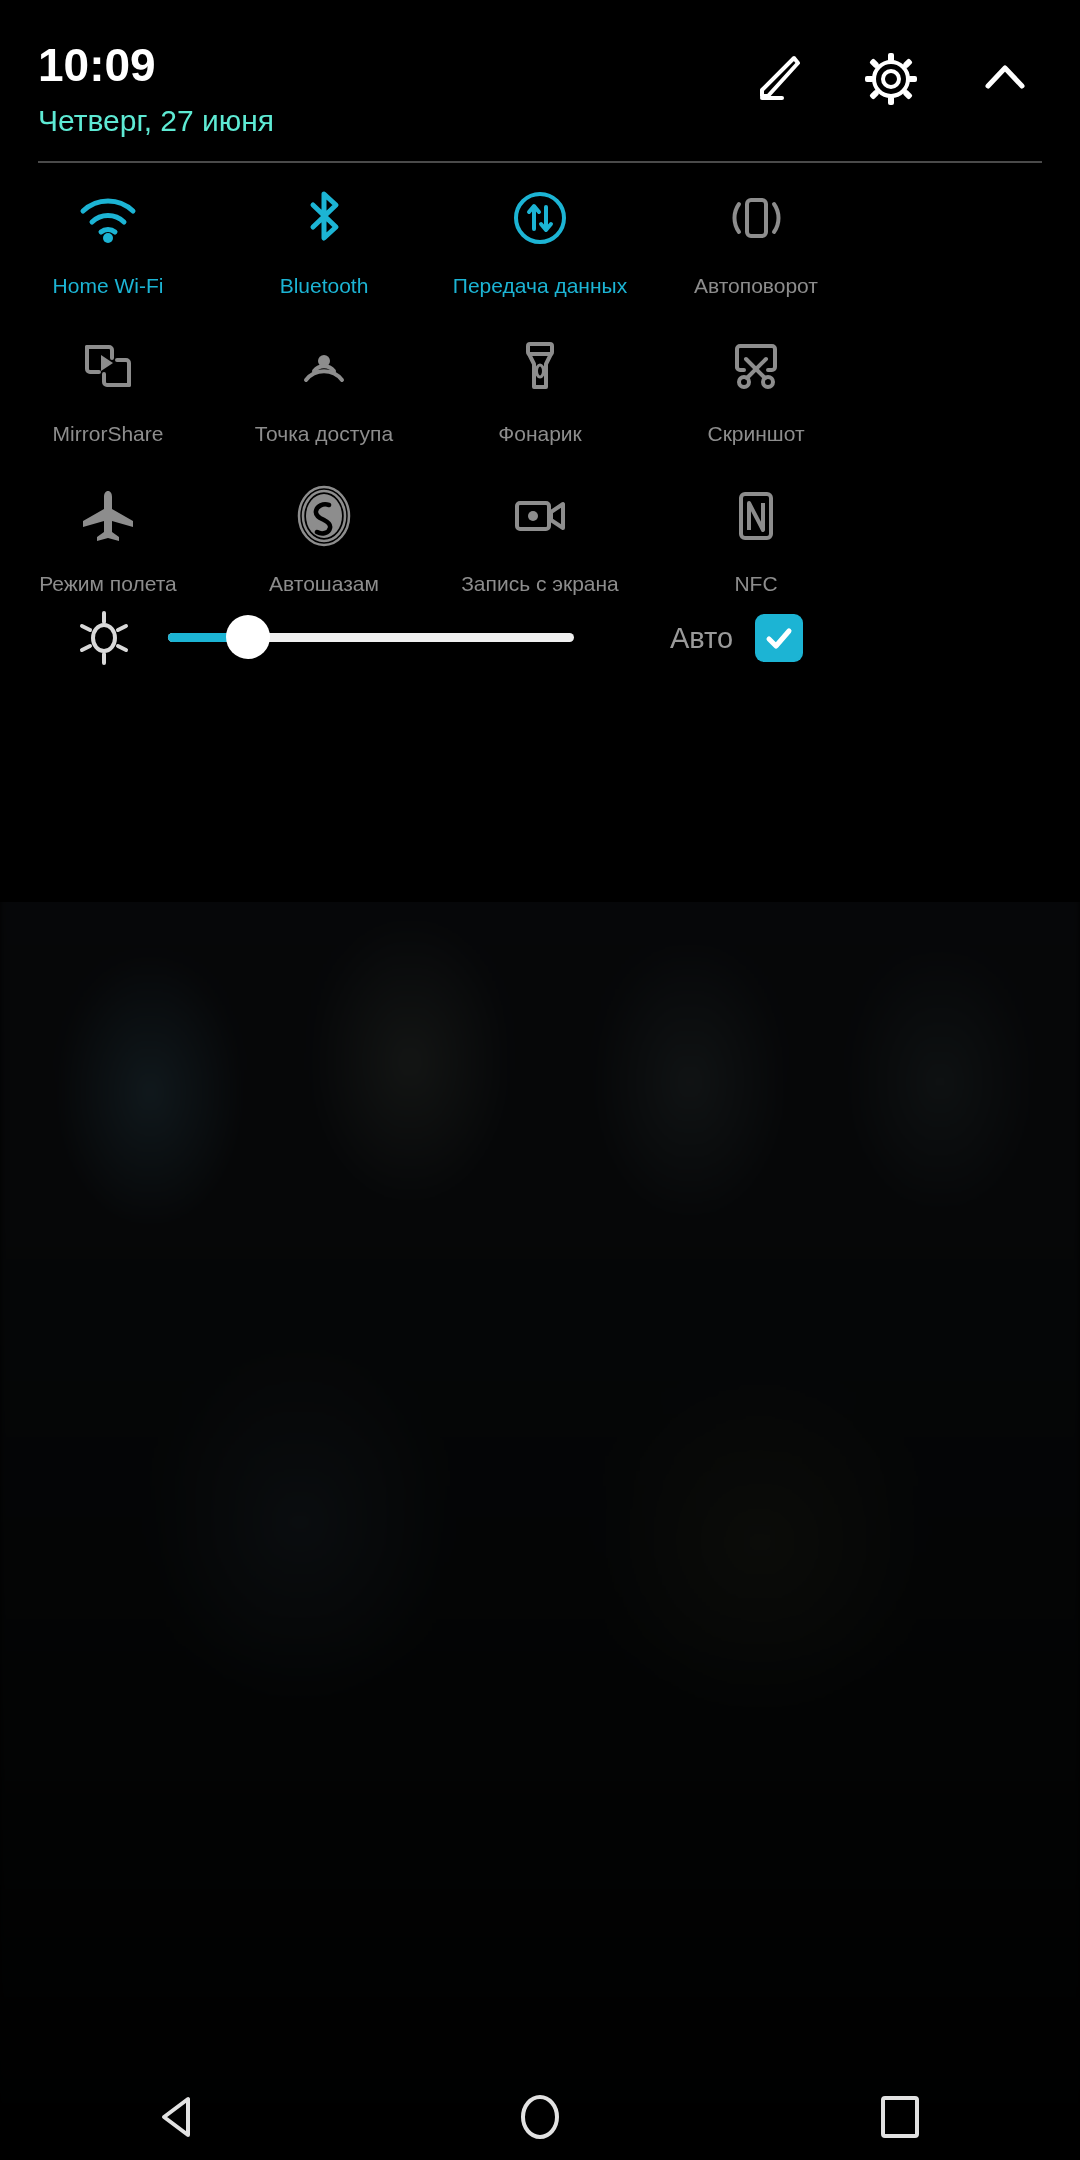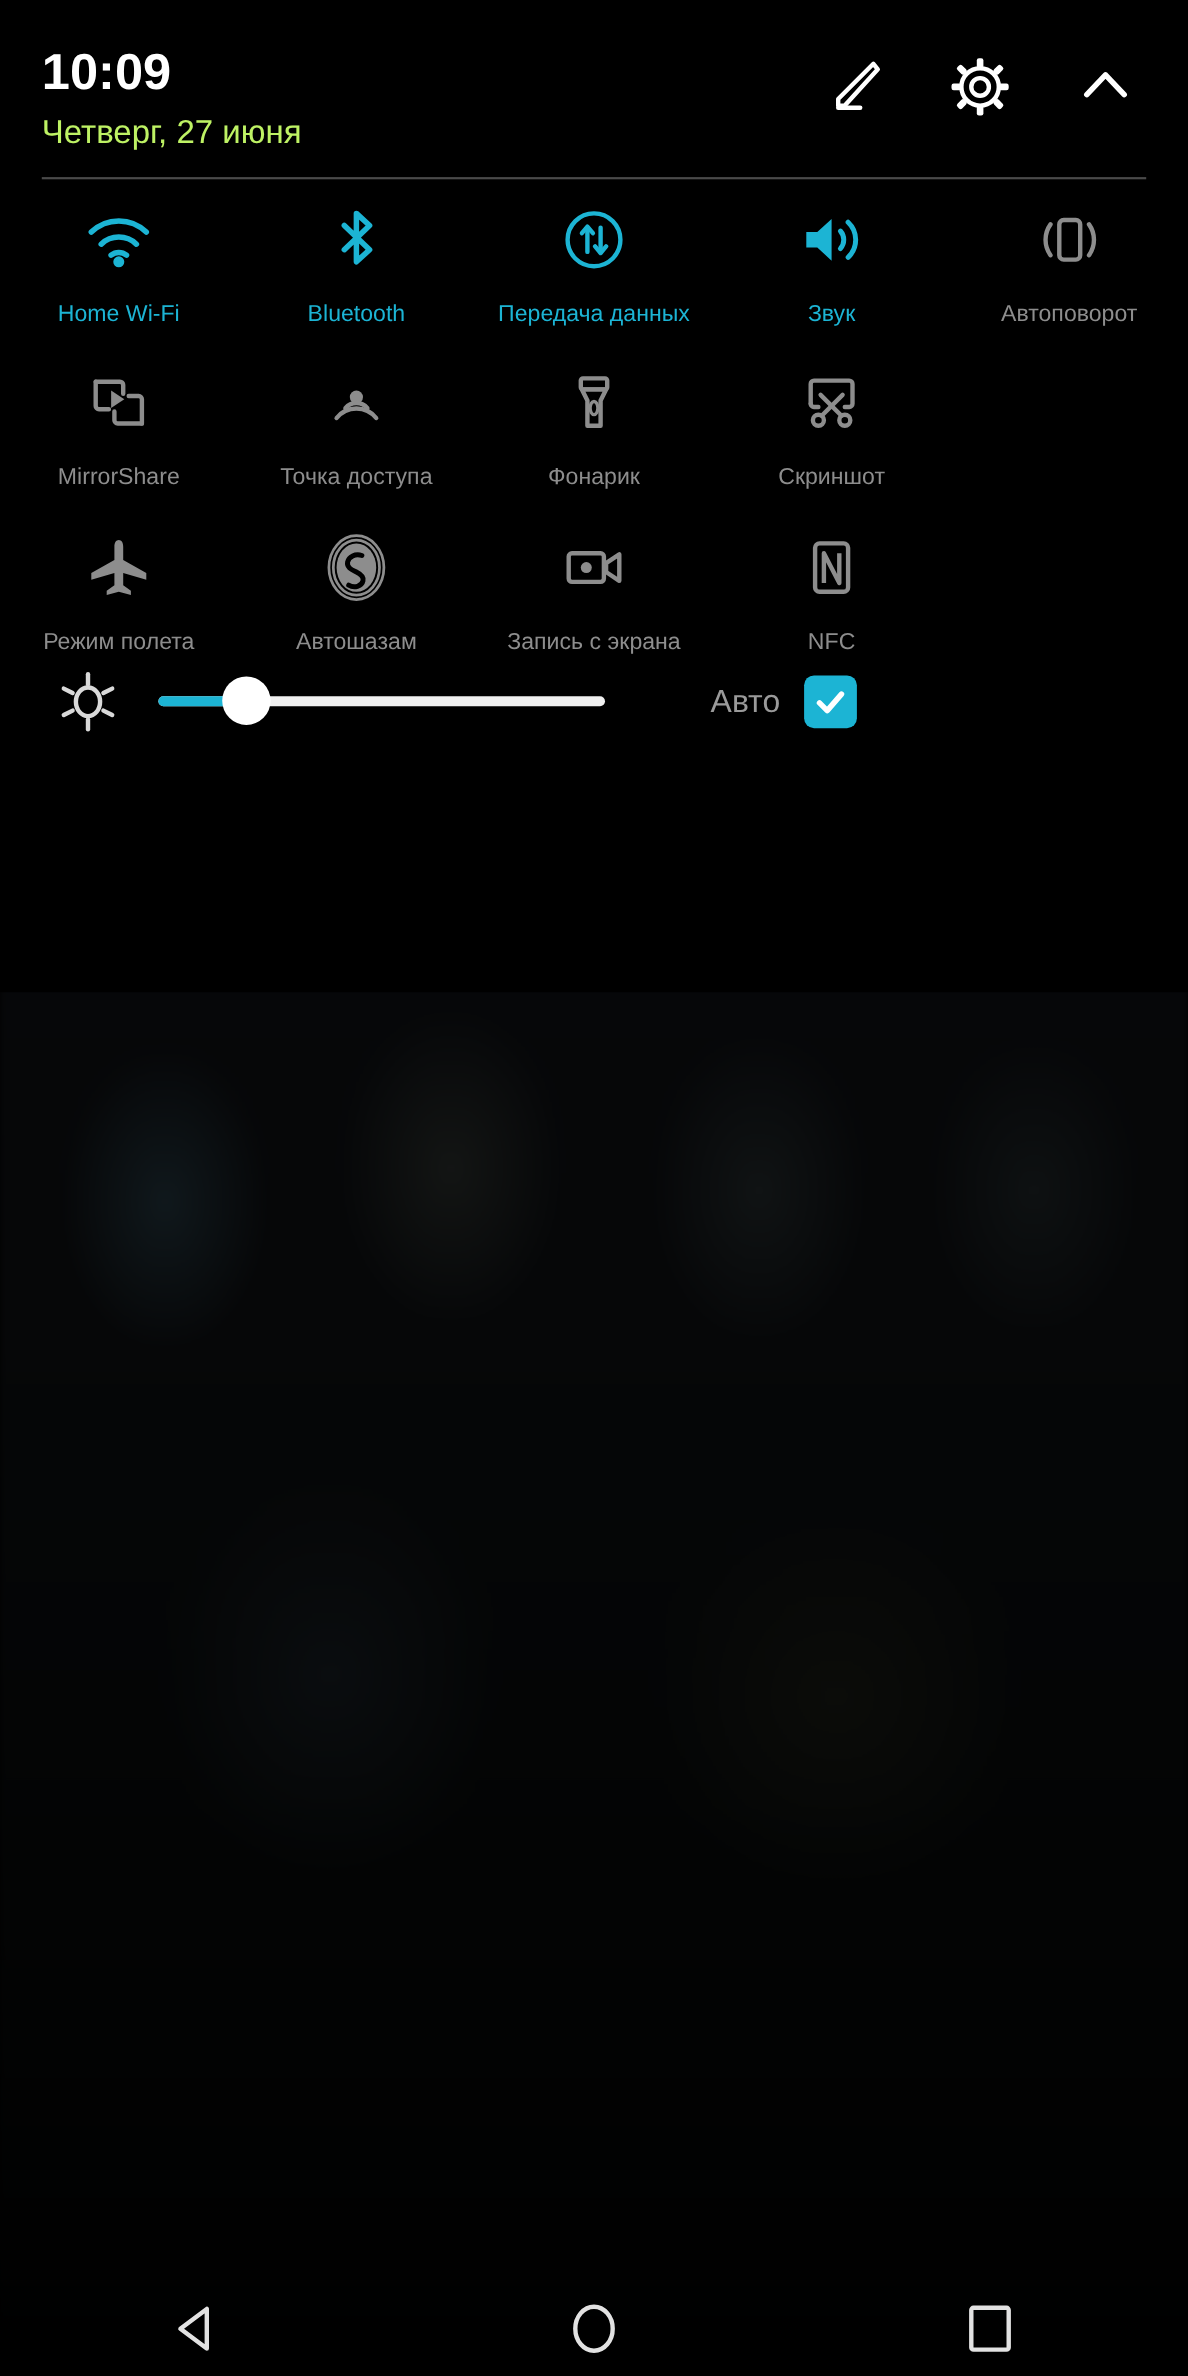--- a/index.html
+++ b/index.html
@@ -52,21 +52,21 @@
     left: 38px; top: 16px;
     font-size: 46px;
     font-weight: bold;
     color: #ffffff;
     letter-spacing: 0px;
   }
   .date {
     position: absolute;
     left: 38px; top: 82px;
     font-size: 30px;
-    color: #bef264;
+    color: #5eead4;
   }
   .header-icons {
     position: absolute;
     right: 44px; top: 26px;
     display: flex;
     align-items: center;
     gap: 52px;
   }
   .hdr-btn {
     width: 62px; height: 62px;
@@ -115,20 +115,21 @@
   .row2 { height: 150px; }
   .row3 { height: 150px; }
 
   
   #brightness {
     position: absolute;
     left: 0; top: 568px;
     width: 1080px; height: 96px;
     display: flex;
     align-items: center;
+    padding-left: 24px;
   }
   #bright-icon {
     width: 64px; height: 64px;
     margin-left: 48px;
     display: flex; align-items: center; justify-content: center;
     flex: none;
   }
   #slider-wrap {
     position: relative;
     margin-left: 32px;
@@ -273,32 +274,20 @@
                 <line x1="27" y1="44" x2="27" y2="22"></line>
                 <polyline points="22,27 27,21 32,27" stroke-linejoin="round"></polyline>
                 <line x1="39" y1="22" x2="39" y2="44"></line>
                 <polyline points="34,39 39,45 44,39" stroke-linejoin="round"></polyline>
               </g>
             </svg>
           </div>
           <div class="tile-label">Передача данных</div>
         </div>
 
-        <div class="tile on">
-          <div class="tile-icon">
-            <svg width="66" height="66" viewBox="0 0 66 66">
-              <path d="M10 26 L20 26 L33 14 L33 52 L20 40 L10 40 Z" fill="#1cb4d4"></path>
-              <g fill="none" stroke="#1cb4d4" stroke-width="4.5" stroke-linecap="round">
-                <path d="M41 25 A12 12 0 0 1 41 41"></path>
-                <path d="M48 17 A22 22 0 0 1 48 49"></path>
-              </g>
-            </svg>
-          </div>
-          <div class="tile-label">Звук</div>
-        </div>
 
         <div class="tile">
           <div class="tile-icon">
             <svg width="66" height="66" viewBox="0 0 66 66">
               <rect x="24" y="15" width="19" height="36" rx="4" fill="none" stroke="#8d8d8d" stroke-width="4"></rect>
               <g fill="none" stroke="#8d8d8d" stroke-width="4" stroke-linecap="round">
                 <path d="M16 19 A24 24 0 0 0 16 47"></path>
                 <path d="M51 19 A24 24 0 0 1 51 47"></path>
               </g>
             </svg>

